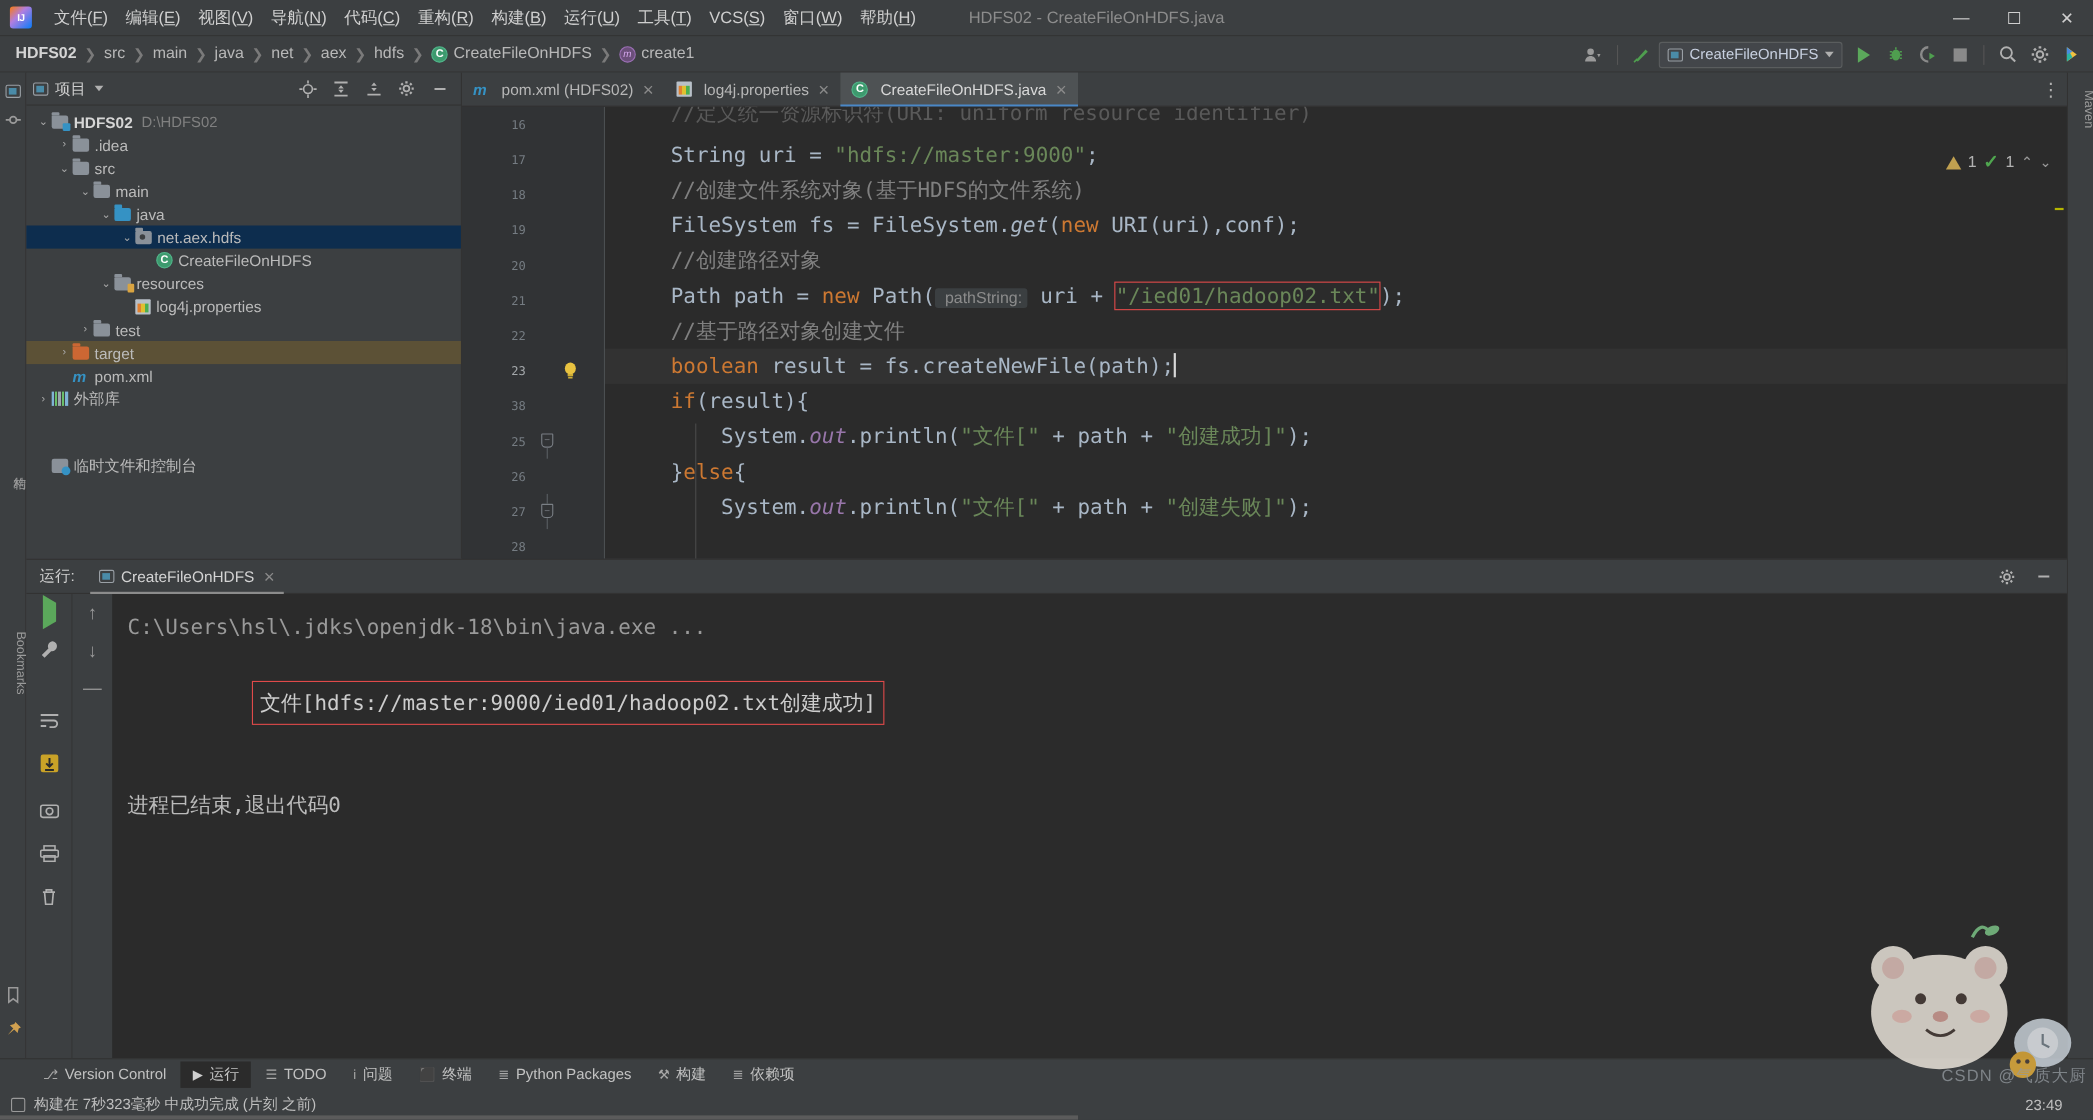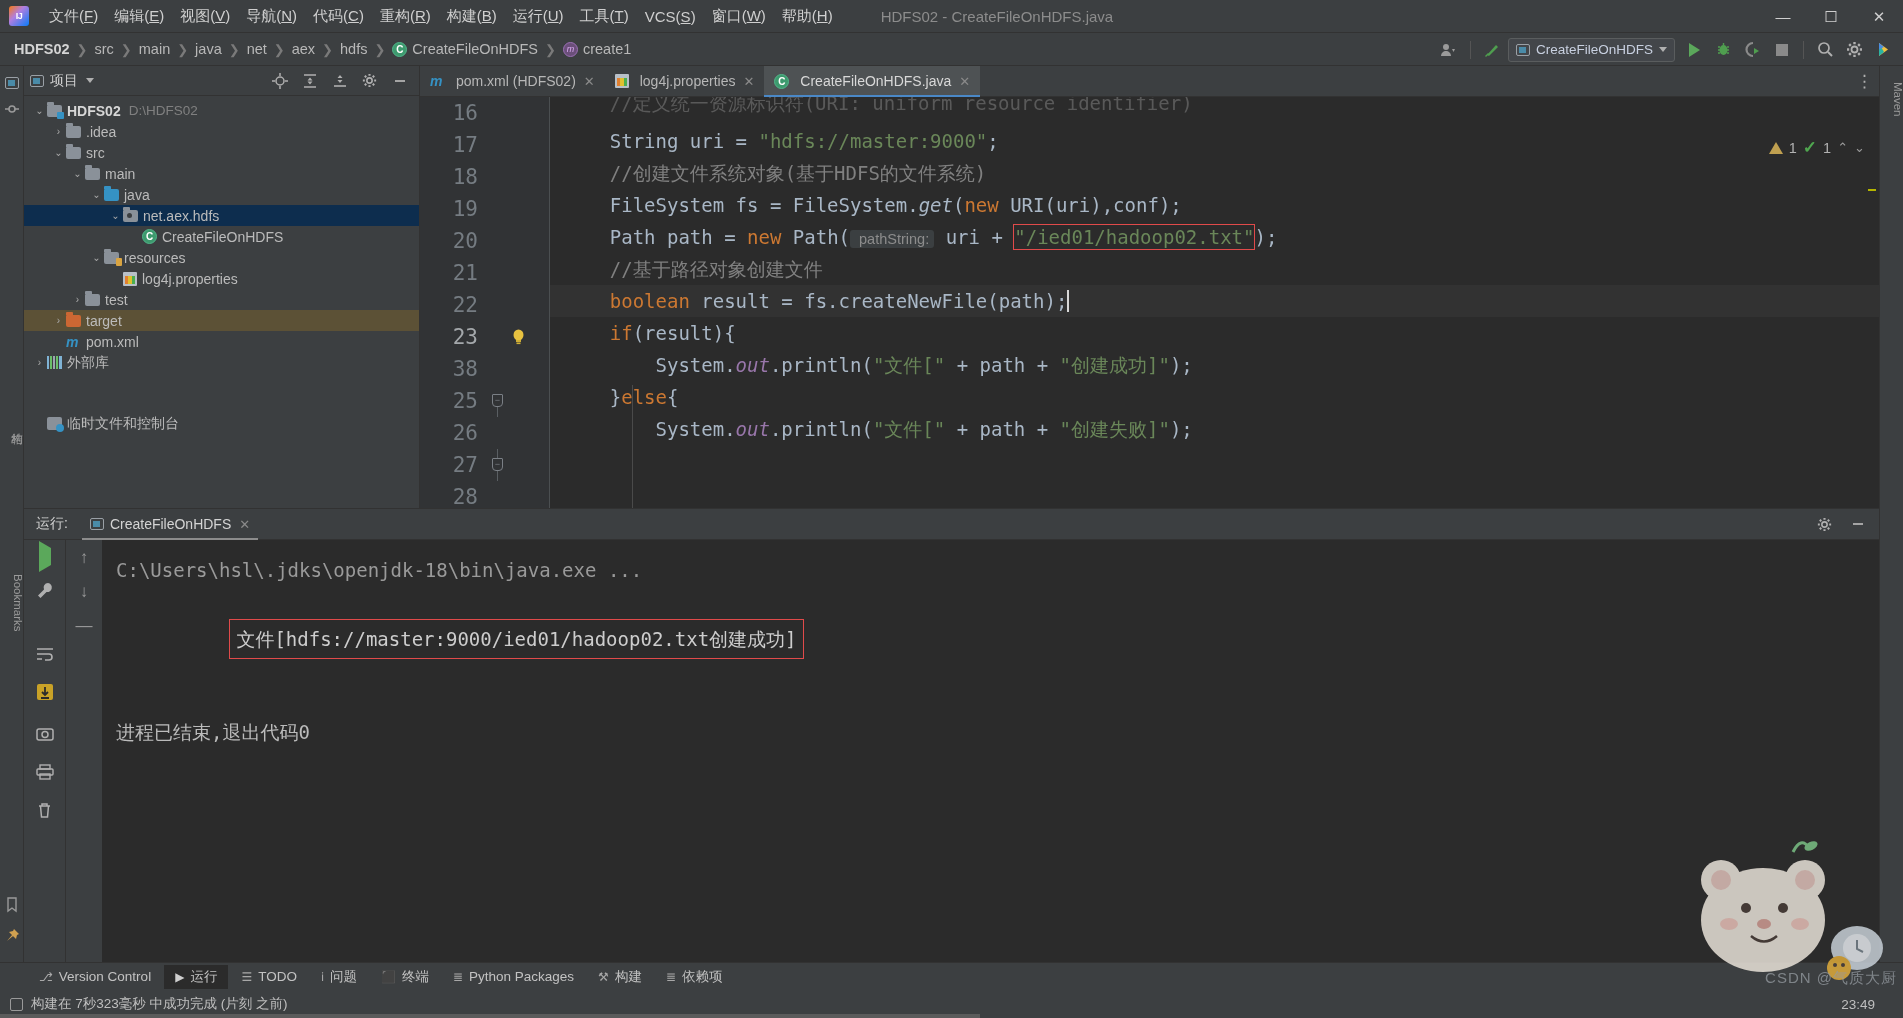--- a/index.html
+++ b/index.html
@@ -205,21 +205,21 @@
     position: absolute; left: 0; top: 31px; right: 0; bottom: 0;
     background: #2b2b2b; overflow: hidden;
   }
   .gutter {
     position: absolute; left: 0; top: 0; bottom: 0; width: 130px; background: #313335;
   }
   .gutter-line {
     height: 32px; display: flex; align-items: center; position: relative;
   }
   .lnum {
-    position: absolute; right: 72px; font-size: 21px; color: #757c82;
+    position: absolute; right: 72px; font-size: 11px; color: #757c82;
     font-family: "DejaVu Sans Mono", monospace;
   }
   .lnum.cur { color: #a4a8ab; }
   .bulb {
     position: absolute; left: 92px; width: 13px; height: 16px;
   }
   .fold {
     position: absolute; left: 72px; width: 11px; height: 13px;
     border: 1px solid #7a7f85; border-radius: 1px 1px 4px 4px; color: #7a7f85;
     font-size: 9px; line-height: 11px; text-align: center;
@@ -704,20 +704,21 @@
           <div class="gutter-line">
             <span class="lnum">28</span>
           </div>
         </div>
       <div class="gutter-split"></div>
       <div class="code" id="code-host">
           <div class="cline" style="opacity: 0.55; height: 28px; line-height: 12px;"><span class="pl">    </span><span class="cm">//定义统一资源标识符(URI: uniform resource identifier)</span></div>
           <div class="cline"><span class="pl">    </span><span class="pl">String uri = </span><span class="str">"hdfs://master:9000"</span><span class="pl">;</span></div>
           <div class="cline"><span class="pl">    </span><span class="cm">//创建文件系统对象(基于HDFS的文件系统)</span></div>
           <div class="cline"><span class="pl">    </span><span class="pl">FileSystem fs = FileSystem.</span><span class="mth">get</span><span class="pl">(</span><span class="kw">new</span><span class="pl"> URI(uri),conf);</span></div>
+          <div class="cline"><span class="pl">    </span><span class="cm">//创建路径对象</span></div>
           <div class="cline"><span class="pl">    </span><span class="pl">Path path = </span><span class="kw">new</span><span class="pl"> Path(</span><span class="hint"> pathString:</span><span class="pl"> uri + </span><span class="str redbox">"/ied01/hadoop02.txt"</span><span class="pl">);</span></div>
           <div class="cline"><span class="pl">    </span><span class="cm">//基于路径对象创建文件</span></div>
           <div class="cline cur"><span class="pl">    </span><span class="kw">boolean</span><span class="pl"> result = fs.createNewFile(path);</span><span class="caretbar"></span></div>
           <div class="cline"><span class="pl">    </span><span class="kw">if</span><span class="pl">(result){</span></div>
           <div class="cline"><span class="pl">        System.</span><span class="fld">out</span><span class="pl">.println(</span><span class="str">"文件["</span><span class="pl"> + path + </span><span class="str">"创建成功]"</span><span class="pl">);</span></div>
           <div class="cline"><span class="pl">    </span><span class="pl">}</span><span class="kw">else</span><span class="pl">{</span></div>
           <div class="cline"><span class="pl">        System.</span><span class="fld">out</span><span class="pl">.println(</span><span class="str">"文件["</span><span class="pl"> + path + </span><span class="str">"创建失败]"</span><span class="pl">);</span></div>
           <div class="indentguide" style="left: 82px; top: 288px; height: 128px;"></div>
         </div>
       <div class="status-chip">

